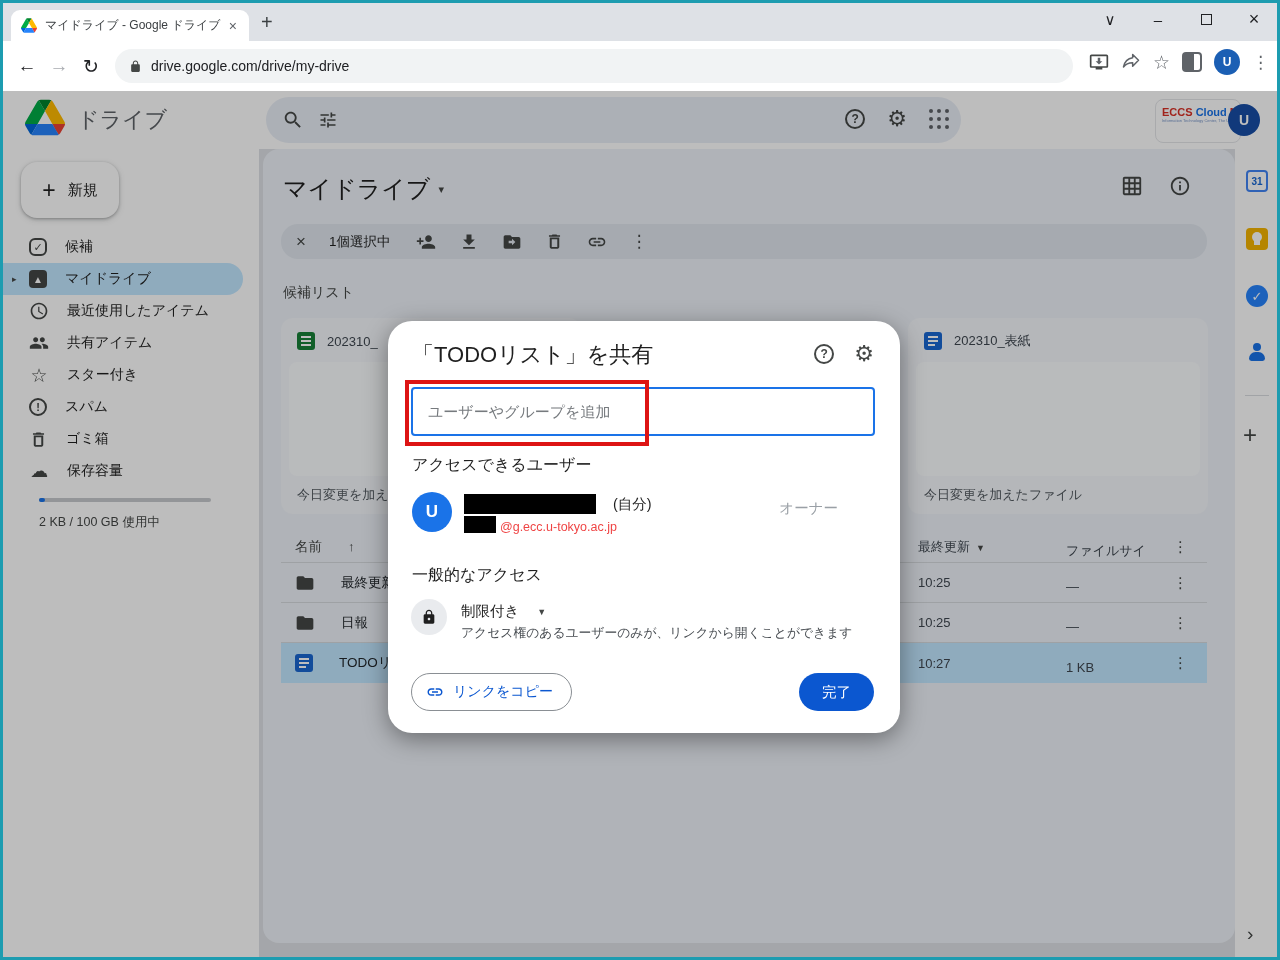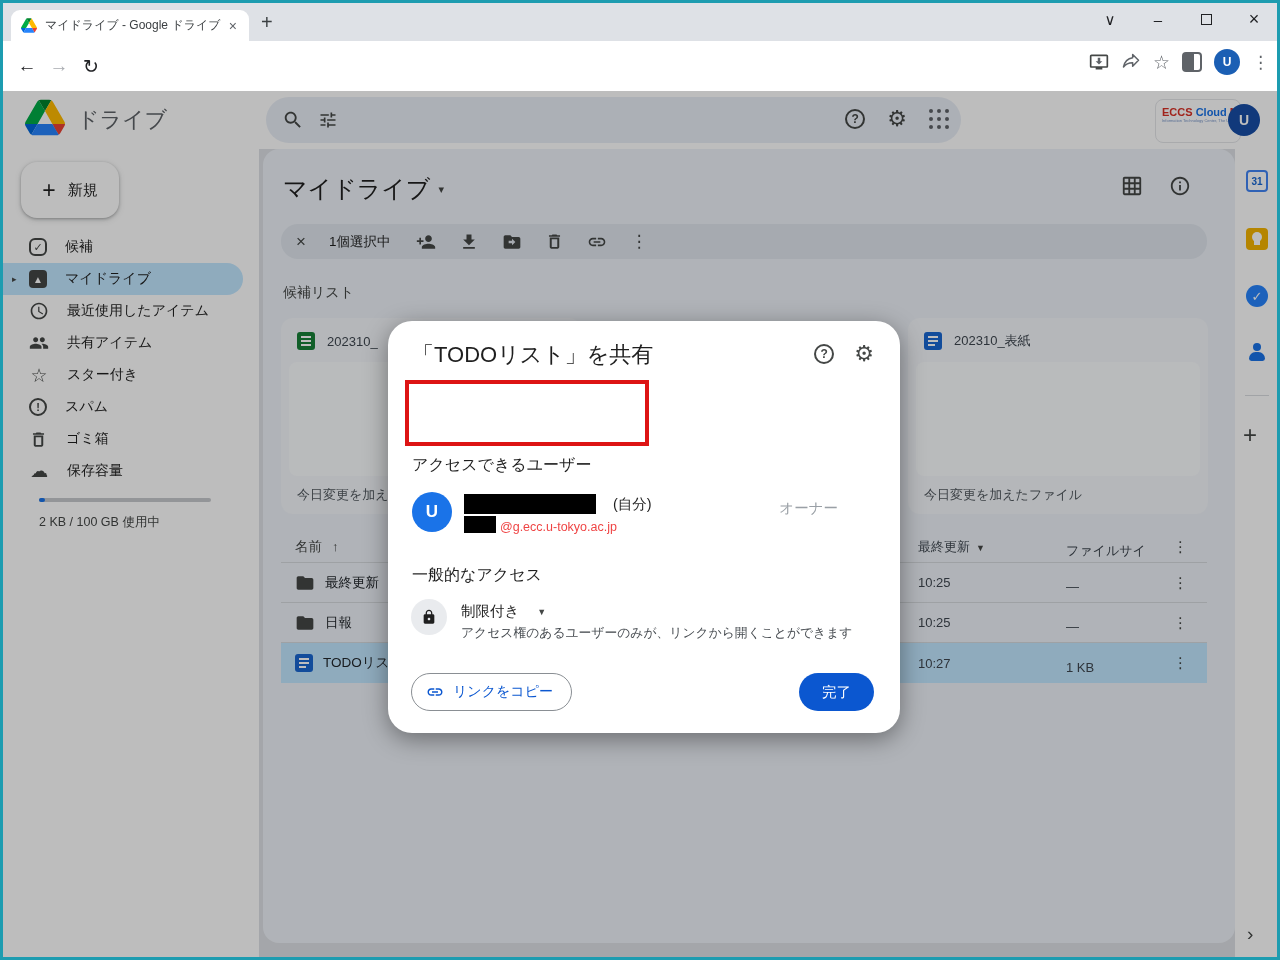--- a/index.html
+++ b/index.html
@@ -79,21 +79,21 @@
     linear-gradient(#fff,#fff) 0 4px/10px 2px no-repeat,
     linear-gradient(#fff,#fff) 0 8px/10px 2px no-repeat; }
   .ficon-doc { width:18px; height:18px; background:#1967d2; border-radius:3px; position:relative; }
   .ficon-doc::after { content:""; position:absolute; left:4px; top:4px; width:10px; height:10px; background:
     linear-gradient(#fff,#fff) 0 0/10px 2px no-repeat,
     linear-gradient(#fff,#fff) 0 4px/10px 2px no-repeat,
     linear-gradient(#fff,#fff) 0 8px/7px 2px no-repeat; }
   .thead { position:absolute; left:18px; top:382px; width:926px; height:32px; display:flex; align-items:center; font-size:13.5px; color:#444746; border-bottom:1px solid #d6d9dd; }
   .trow { position:absolute; left:18px; width:926px; height:40px; display:flex; align-items:center; font-size:13.5px; color:#23282d; border-bottom:1px solid #d6d9dd; }
   .trow.sel { background:#c2e7ff; border-bottom:none; }
-  .col-name { position:absolute; left:14px; display:flex; align-items:center; gap:0; }
+  .col-name { position:absolute; left:14px; display:flex; align-items:center; gap:16px; }
   .col-name .nm { margin-left:10px; }
   .col-mod { position:absolute; left:637px; font-size:13px; color:#3f4750; }
   .col-size { position:absolute; left:785px; font-size:13px; color:#3f4750;margin-top:8px; }
   .col-dots { position:absolute; left:892px; font-size:15px; color:#444746; }
   .sortarrow { font-size:13px; margin-left:10px; }
   .ddcaret { font-size:9px; margin-left:6px; color:#444746; }
 
   .rail { position:absolute; left:1232px; top:146px; width:45px; height:811px; background:#fff; }
   .railitem { position:absolute; left:10px; width:24px; height:24px; display:flex; align-items:center; justify-content:center; }
   .cal { width:22px; height:22px; background:#fff; border:2px solid #4285f4; border-radius:4px; color:#1967d2; font-size:10px; font-weight:bold; display:flex; align-items:center; justify-content:center; }
@@ -157,20 +157,26 @@
       <span><i class="win-max"></i></span>
       <span style="font-size:18px;">×</span>
     </div>
   </div>
 
   <div class="toolbar">
     <span class="navbtn" style="margin-left:8px;">←</span>
     <span class="navbtn disabled">→</span>
     <span class="navbtn">↻</span>
   </div>
+  <div class="urlbar">
+    <svg width="13" height="13" viewBox="0 0 24 24">
+        <path class="ic" d="M18 8h-1V6c0-2.76-2.24-5-5-5S7 3.24 7 6v2H6c-1.1 0-2 .9-2 2v10c0 1.1.9 2 2 2h12c1.1 0 2-.9 2-2V10c0-1.1-.9-2-2-2zm-3.1 0H8.9V6c0-1.71 1.39-3.1 3.1-3.1 1.71 0 3.1 1.39 3.1 3.1v2z" fill="#5f6368"></path>
+      </svg>
+    <span class="urltext">drive.google.com/drive/my-drive</span>
+  </div>
   <div class="tbicons">
     <svg width="20" height="20" viewBox="0 0 24 24">
         <path class="ic" d="M21 3H3c-1.1 0-2 .9-2 2v12c0 1.1.9 2 2 2h5v2h8v-2h5c1.1 0 2-.9 2-2V5c0-1.1-.9-2-2-2zm0 14H3V5h18v12z" fill="#5f6368"></path>
         <path d="M12 15l4-4h-2.5V7h-3v4H8z" fill="#5f6368"></path>
       </svg>
     <svg width="20" height="20" viewBox="0 0 24 24">
         <path d="M14 3l7 7-7 7v-4.1c-5 0-8.5 1.6-11 5.1 1-5 4-10 11-11z" fill="none" stroke="#5f6368" stroke-width="1.8" stroke-linejoin="round"></path>
       </svg>
     <span style="font-size:19px;color:#5f6368;">☆</span>
     <span style="width:20px;height:20px;background:#5f6368;border-radius:4px;position:relative;display:inline-block;">
@@ -388,20 +394,21 @@
   </div>
 
   <div class="scrim"></div>
 
   <div class="dialog">
     <div class="dlg-title">「TODOリスト」を共有</div>
     <div class="dlg-icons">
       <span class="helpcircle">?</span>
       <span class="gear">⚙</span>
     </div>
+    <input class="dlg-input" type="text" placeholder="ユーザーやグループを追加" style="">
     <div class="dlg-sec" style="top:134px;">アクセスできるユーザー</div>
 
     <div class="owner-row">
       <span class="avatar av40" style="position:absolute;left:0;top:1px;">U</span>
       <span class="redact" style="left:52px;top:3px;width:132px;height:20px;"></span>
       <span class="own-self">(自分)</span>
       <span class="redact" style="left:52px;top:25px;width:32px;height:17px;"></span>
       <span class="own-mail" style="left:88px;">@g.ecc.u-tokyo.ac.jp</span>
       <span class="own-role">オーナー</span>
     </div>

